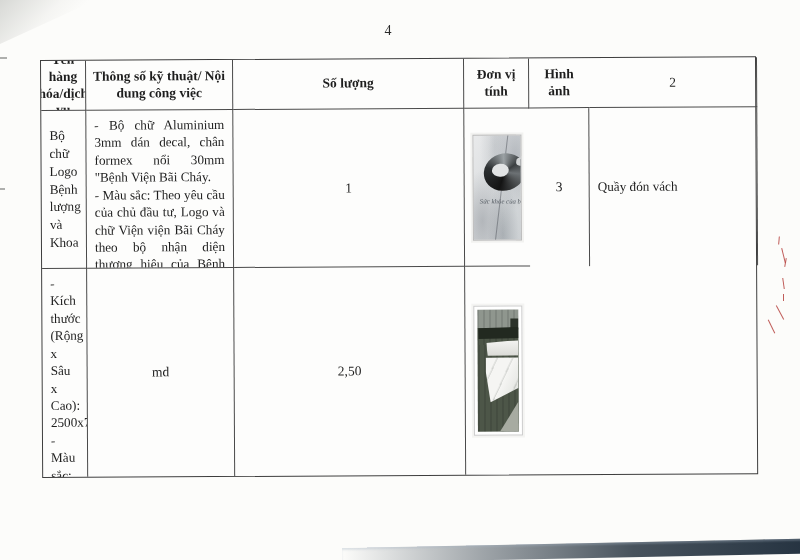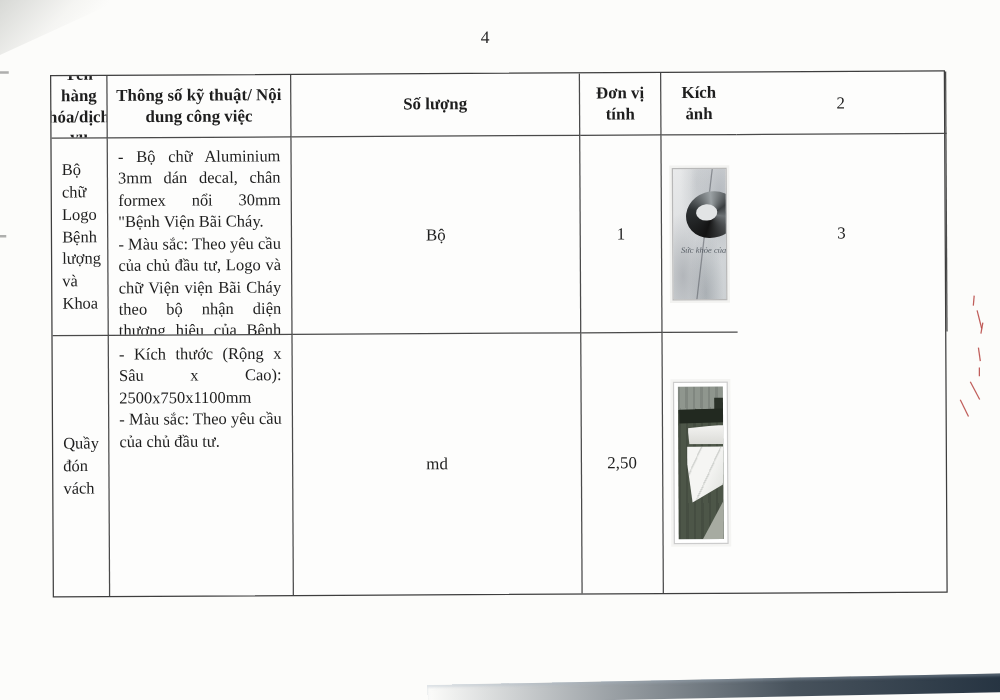--- a/index.html
+++ b/index.html
@@ -149,31 +149,30 @@
 
 <div class="page-number">4</div>
 
 <div class="table-wrap">
   <div class="tbl">
 
     <div class="cell hdr">Tên hàng hóa/dịch vụ</div>
     <div class="cell hdr">Thông số kỹ thuật/ Nội dung công việc</div>
     <div class="cell hdr">Số lượng</div>
     <div class="cell hdr">Đơn vị tính</div>
-    <div class="cell hdr c-last">Kích ảnh</div>
+    <div class="cell hdr c-last">Hình ảnh</div>
 
     <div class="cell vcenter num-cell">2</div>
     <div class="cell name-cell">
         <span>Bộ chữ Logo Bệnh lượng và Khoa</span>
       </div>
     <div class="cell spec-cell">
       <p>- Bộ chữ Aluminium 3mm dán decal, chân formex nổi 30mm "Bệnh Viện Bãi Cháy.</p>
       <p>- Màu sắc: Theo yêu cầu của chủ đầu tư, Logo và chữ Viện viện Bãi Cháy theo bộ nhận diện thương hiệu của Bệnh viện.</p>
     </div>
-    <div class="cell vcenter num-cell">Bộ</div>
     <div class="cell vcenter num-cell">1</div>
     <div class="cell c-last photo-cell">
       <div class="logo-photo">
         <div class="logo-vein"></div>
         <div class="swirl"></div>
         <div class="logo-title">BỆNH VIỆN BÃI CHÁY</div>
         <div class="logo-sub">Baichay Hospital</div>
         <div class="logo-tagline">Sức khỏe của bạn, trách nhiệm của chúng tôi</div>
       </div>
     </div>

